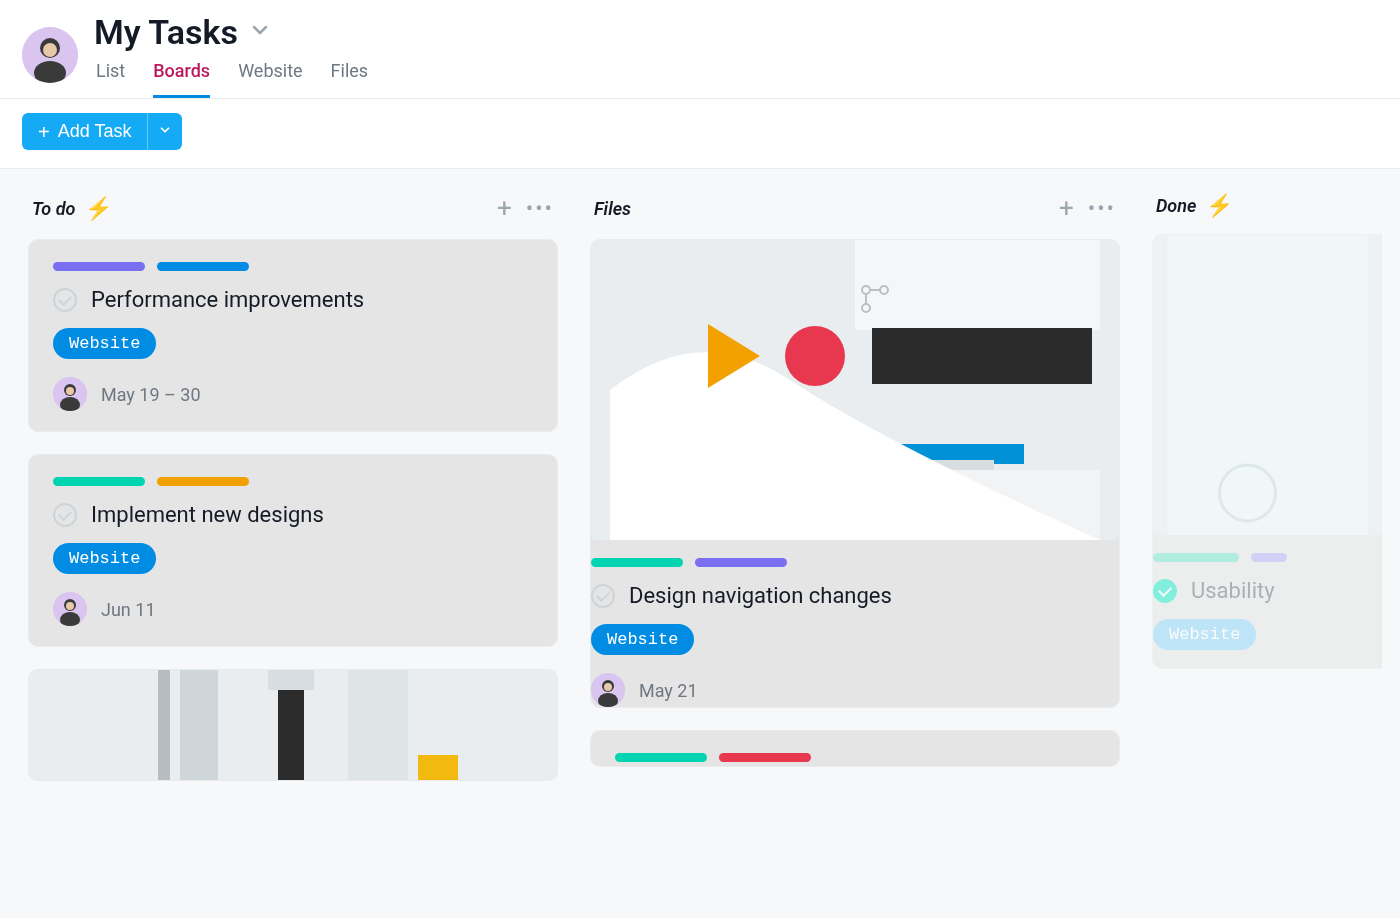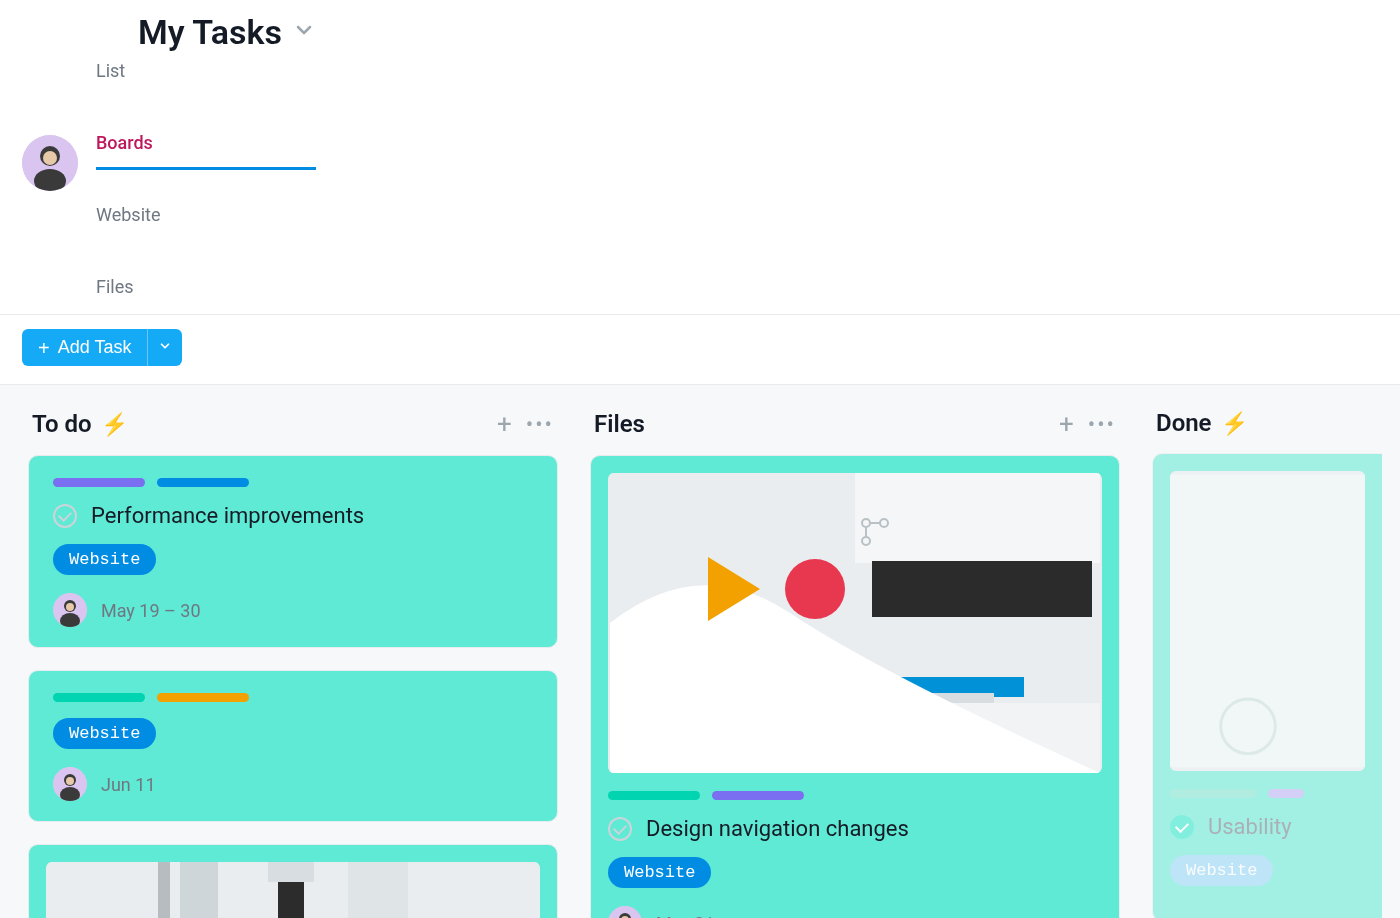--- a/index.html
+++ b/index.html
@@ -18,25 +18,25 @@
 }
 .header-top { display: flex; align-items: center; gap: 16px; }
 .avatar {
   width: 56px; height: 56px; border-radius: 50%;
   background: #d9c5f0;
   display: flex; align-items: center; justify-content: center;
   overflow: hidden; flex-shrink: 0;
 }
 .avatar svg { width: 100%; height: 100%; }
 .title-wrap { display: flex; flex-direction: column; }
-.title-row { display: flex; align-items: center; gap: 10px; margin-left: 44px; }
+.title-row { display: flex; align-items: center; gap: 10px; }
 .page-title { font-size: 34px; font-weight: 600; }
 .chev { color: #6f7782; }
 
-.tabs { display: flex; gap: 28px; margin-top: 2px; padding-left: 2px; flex-direction: column; }
+.tabs { display: flex; gap: 28px; margin-top: 2px; padding-left: 2px; }
 .tab {
   font-size: 18px; color: #6f7782; padding: 6px 0 14px 0;
   border-bottom: 3px solid transparent; cursor: pointer;
 }
 .tab.active { color: #be185d; border-bottom-color: #008ce3; font-weight: 500; }
 
 
 .toolbar {
   padding: 14px 22px 18px 22px;
   border-bottom: 1px solid #e8ecee;
@@ -70,30 +70,30 @@
   gap: 32px;
   overflow: hidden;
 }
 .column { width: 530px; flex-shrink: 0; display: flex; flex-direction: column; }
 .column.narrow { width: 230px; }
 .col-header {
   display: flex; align-items: center; justify-content: space-between;
   padding: 4px 4px 16px 4px;
 }
 .col-title-wrap { display: flex; align-items: center; gap: 10px; }
-.col-title { font-size: 24px; font-weight: 600; }
+.col-title { font-size: 18px; font-weight: 600; font-style: italic; }
 .bolt { font-size: 22px; }
 .col-actions { display: flex; align-items: center; gap: 14px; color: #9ca6af; }
 .col-plus { font-size: 26px; cursor: pointer; }
 .col-more { font-size: 22px; letter-spacing: 2px; cursor: pointer; }
 
 .cards { display: flex; flex-direction: column; gap: 22px; overflow: hidden; }
 
 .card {
-  background: #5eead4;
+  background: #e5e5e5;
   border: 1px solid #e8ecee;
   border-radius: 10px;
   padding: 22px 24px 20px 24px;
   cursor: pointer;
 }
 .pills-row { display: flex; gap: 12px; margin-bottom: 16px; }
 .pill { height: 9px; border-radius: 5px; }
 .card-title-row { display: flex; align-items: center; gap: 14px; margin-bottom: 16px; }
 .check-circle {
   width: 24px; height: 24px; border-radius: 50%;
@@ -123,21 +123,21 @@
 }
 .tag.light { background: #8fd4f7; }
 .meta-row { display: flex; align-items: center; gap: 14px; }
 .mini-avatar {
   width: 34px; height: 34px; border-radius: 50%;
   background: #d9c5f0; overflow: hidden; flex-shrink: 0;
 }
 .mini-avatar svg { width: 100%; height: 100%; }
 .card-date { font-size: 18px; color: #6f7782; }
 
-.img-card { padding: 17px; }
+.img-card { padding: 0; }
 .img-area {
   width: 100%; border-radius: 6px; background: #e9edef;
   position: relative; overflow: hidden;
 }
 
 
 .column.done .card { opacity: 0.55; }
 .column.done .card-title { color: #6f7782; }
 
 </style>
@@ -226,20 +226,24 @@
                 </svg>
             </div>
             <span class="card-date">May 19 – 30</span>
           </div>
         </div>
 
         <div class="card">
           <div class="pills-row">
             <div class="pill" style="background:#00d4b0;width:92px"></div>
             <div class="pill" style="background:#f2a100;width:92px"></div>
+          </div>
+          <div class="card-title-row">
+            <div class="check-circle"></div>
+            <div class="card-title">Implement new designs</div>
           </div>
           <div class="tag-row">
             <span class="tag">Website</span>
           </div>
           <div class="meta-row">
             <div class="mini-avatar">
               <svg viewBox="0 0 34 34">
                   <circle cx="17" cy="17" r="17" fill="#d9c5f0"></circle>
                   <circle cx="17" cy="13" r="6" fill="#3a3a3a"></circle>
                   <ellipse cx="17" cy="28" rx="10" ry="8" fill="#3a3a3a"></ellipse>

